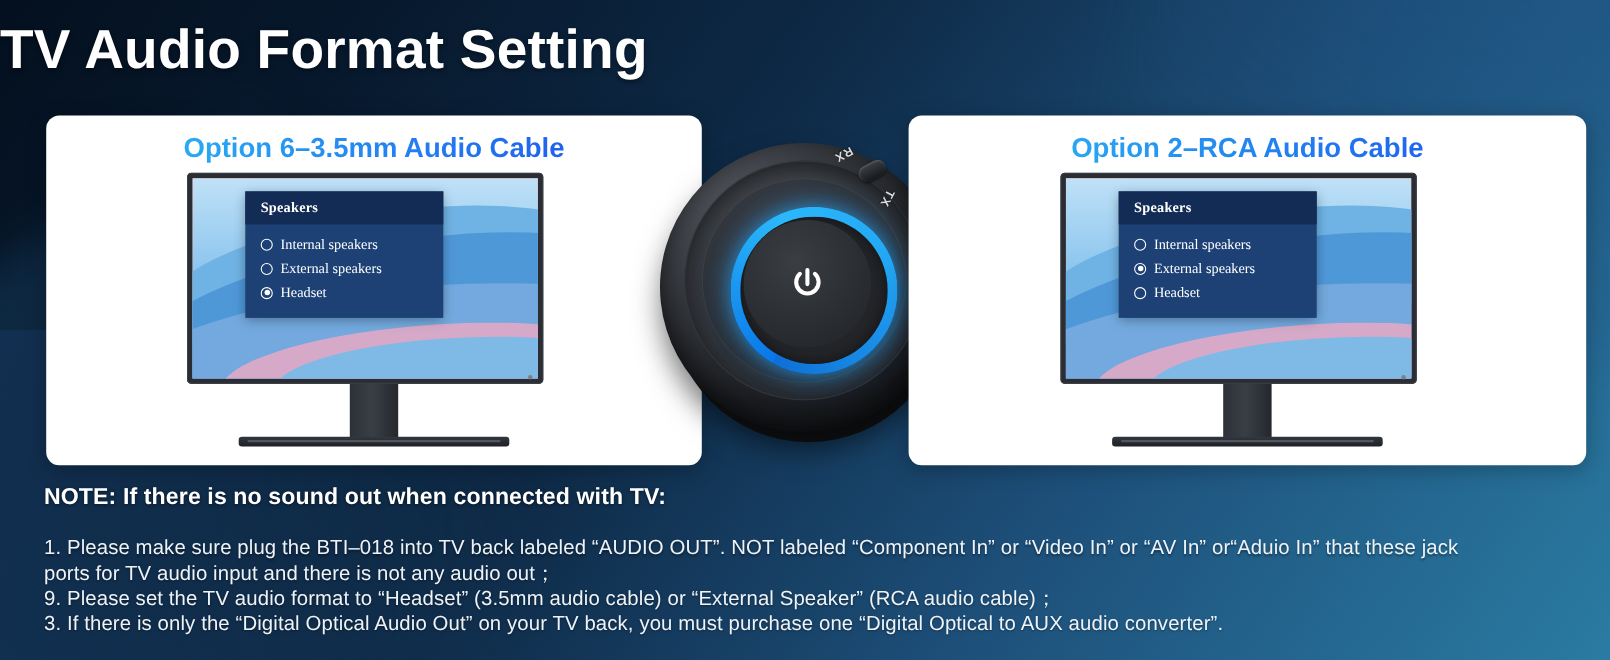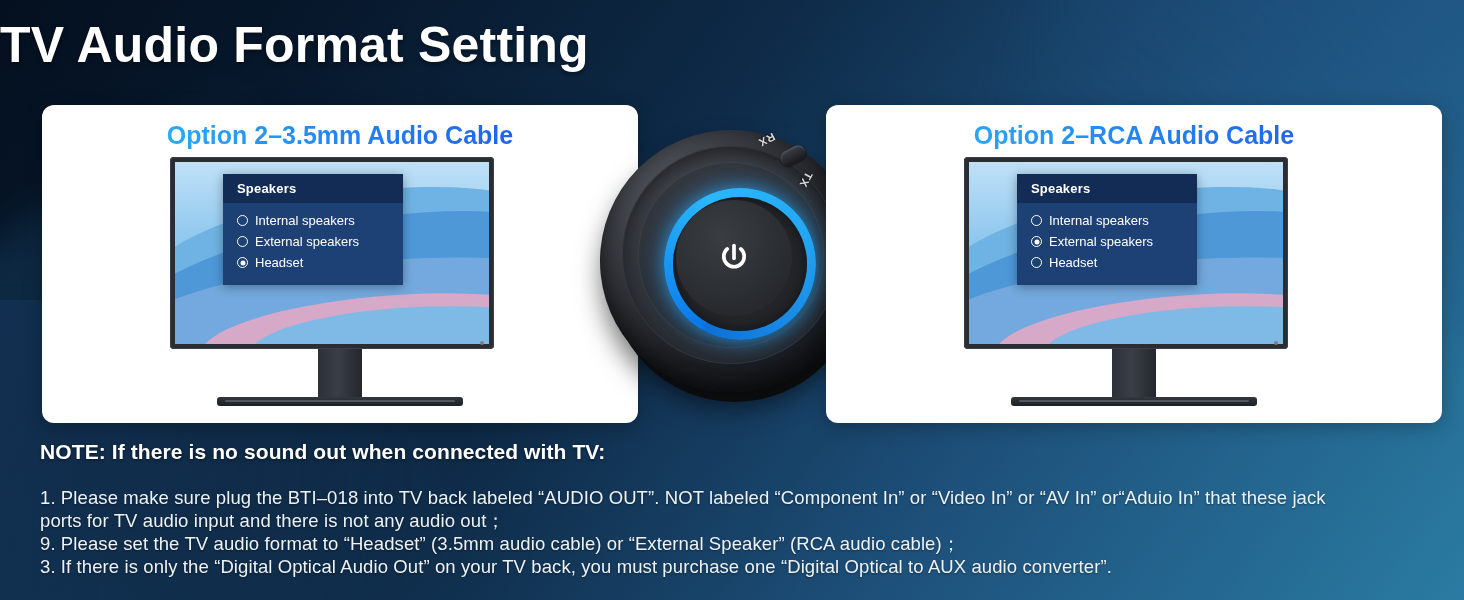--- a/index.html
+++ b/index.html
@@ -55,21 +55,21 @@
     white-space:nowrap;
   }
 
   
   .monitor{position:absolute;top:52px;left:50%;transform:translateX(-50%);width:340px;height:250px;}
   .mon-bezel{
     position:absolute;top:0;left:0;width:324px;height:192px;
     background:#2a2d33;border-radius:4px;padding:5px;box-sizing:border-box;
     box-shadow:inset 0 0 0 1px #3b3f46;
   }
-  .mon-screen{position:relative;width:100%;height:100%;overflow:hidden;background:#fca5a5;}
+  .mon-screen{position:relative;width:100%;height:100%;overflow:hidden;background:#fca5a5;font-family:Liberation Serif, serif;}
   .wall{position:absolute;inset:0;background:linear-gradient(180deg,#bfe1f7 0%,#8dc6ee 45%,#cfe6f7 100%);}
   .wall .w1{position:absolute;left:-12%;top:18%;width:130%;height:64%;background:#6fb3e4;
     border-radius:52% 46% 40% 56%/60% 44% 56% 40%;transform:rotate(-8deg);}
   .wall .w2{position:absolute;left:-18%;top:34%;width:140%;height:62%;background:#4f98d8;
     border-radius:48% 52% 44% 56%/56% 48% 52% 44%;transform:rotate(-11deg);}
   .wall .w3{position:absolute;left:-22%;top:56%;width:150%;height:56%;background:#73a9de;
     border-radius:50% 50% 40% 60%/62% 40% 60% 38%;transform:rotate(-6deg);}
   .wall .w4{position:absolute;left:8%;top:74%;width:110%;height:40%;background:#e9a9c4;
     border-radius:52% 48% 38% 62%/58% 42% 58% 42%;transform:rotate(-5deg);opacity:.85;}
   .wall .w5{position:absolute;left:24%;top:80%;width:96%;height:34%;background:#7fb9e6;
@@ -167,21 +167,21 @@
 <body>
 
 <div id="stage">
   <div class="band-a"></div>
   <div class="band-b"></div>
   <div class="band-c"></div>
 
   <div class="title">TV Audio Format Setting</div>
 
   <div class="card" id="card-left">
-    <div class="opt-head">Option 2–3.5mm Audio Cable</div>
+    <div class="opt-head">Option 6–3.5mm Audio Cable</div>
 
     <div class="monitor">
       <div class="mon-bezel">
         <div class="mon-screen">
           <div class="wall">
             <div class="w1"></div>
               <div class="w2"></div>
               <div class="w3"></div>
             <div class="w4"></div>
               <div class="w5"></div>

